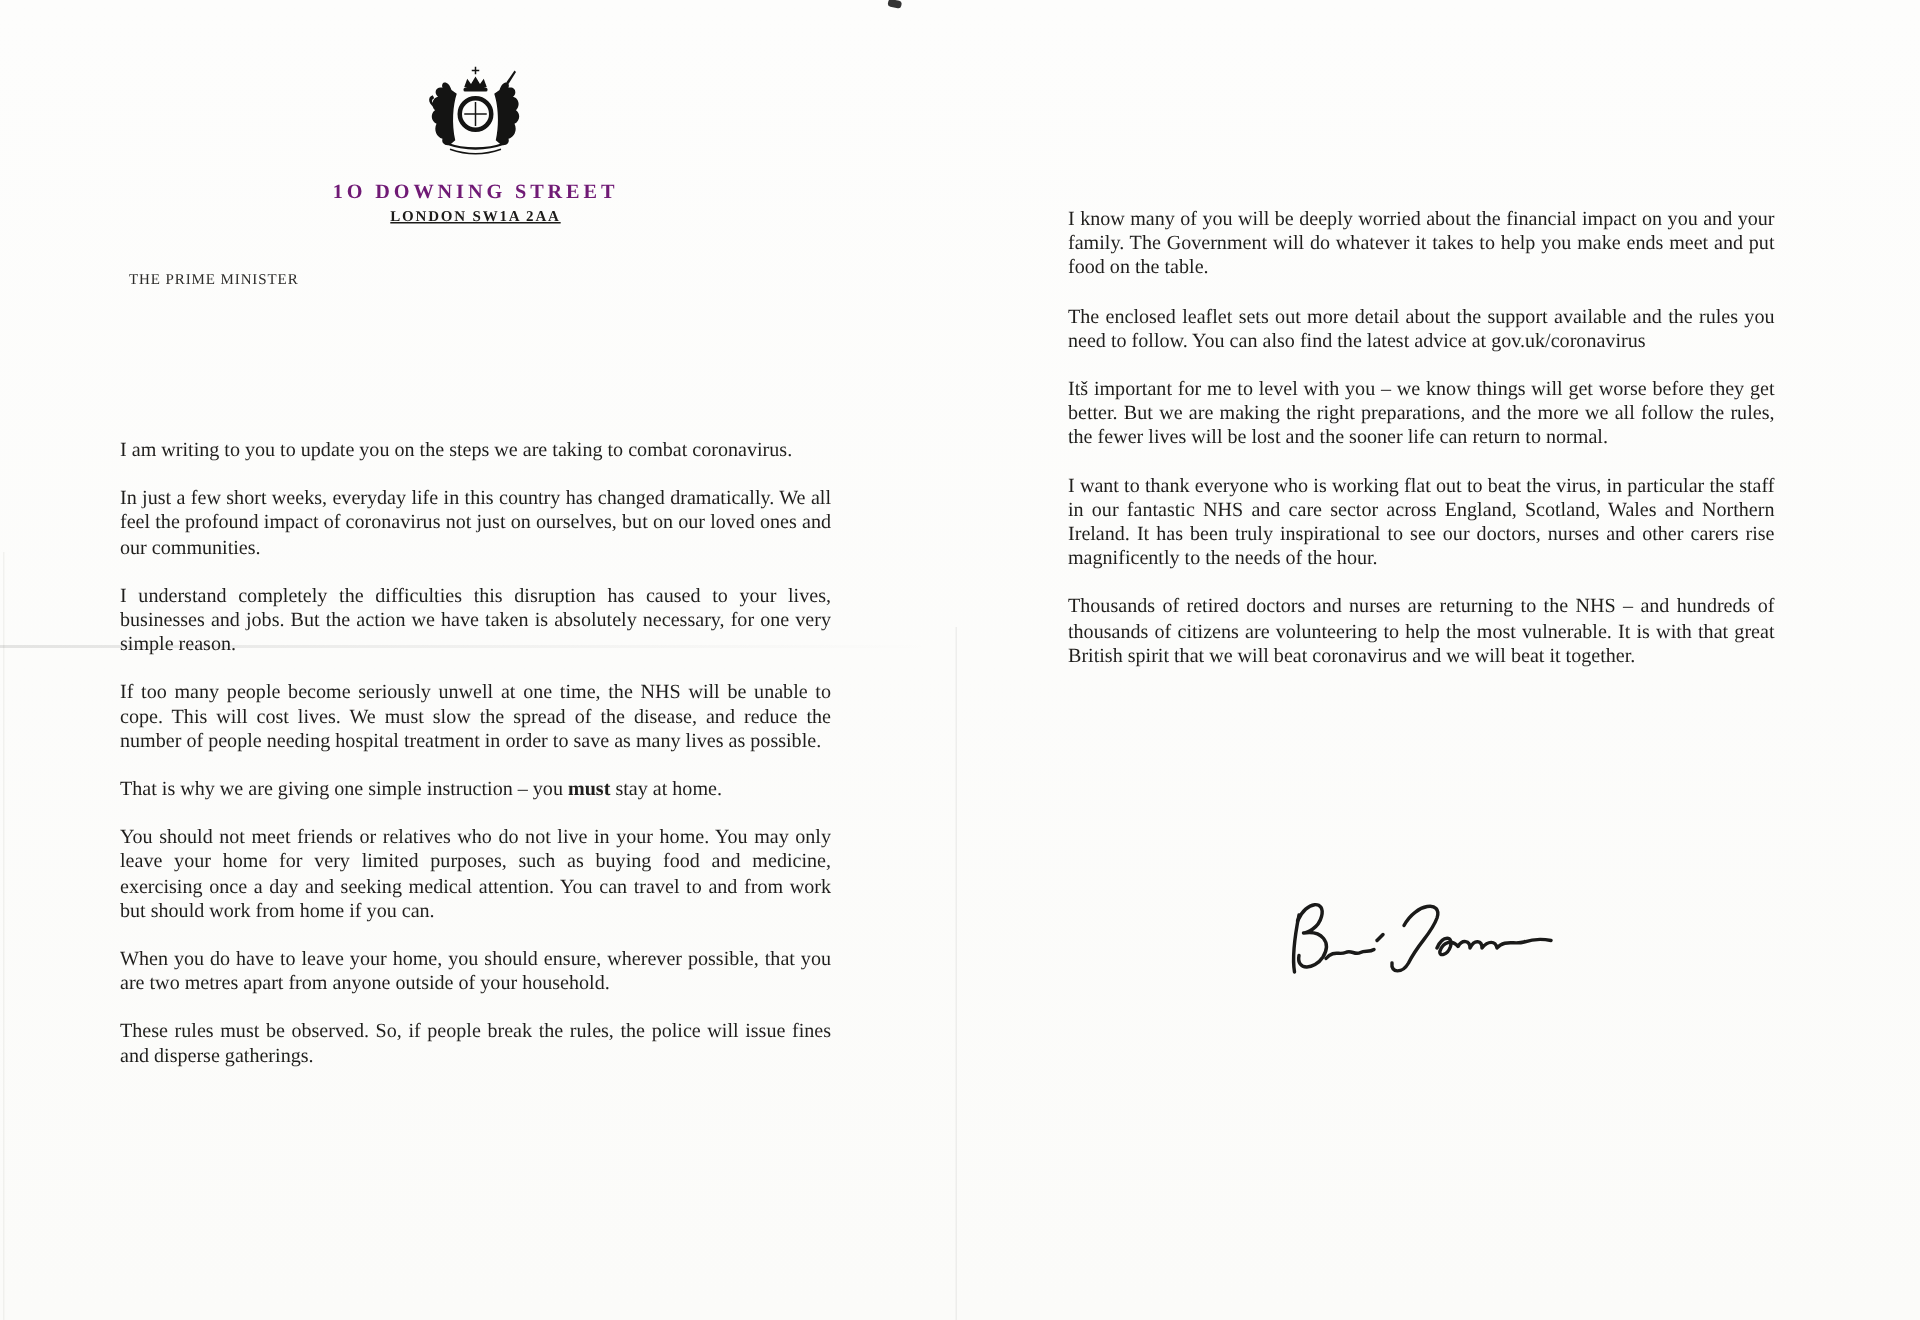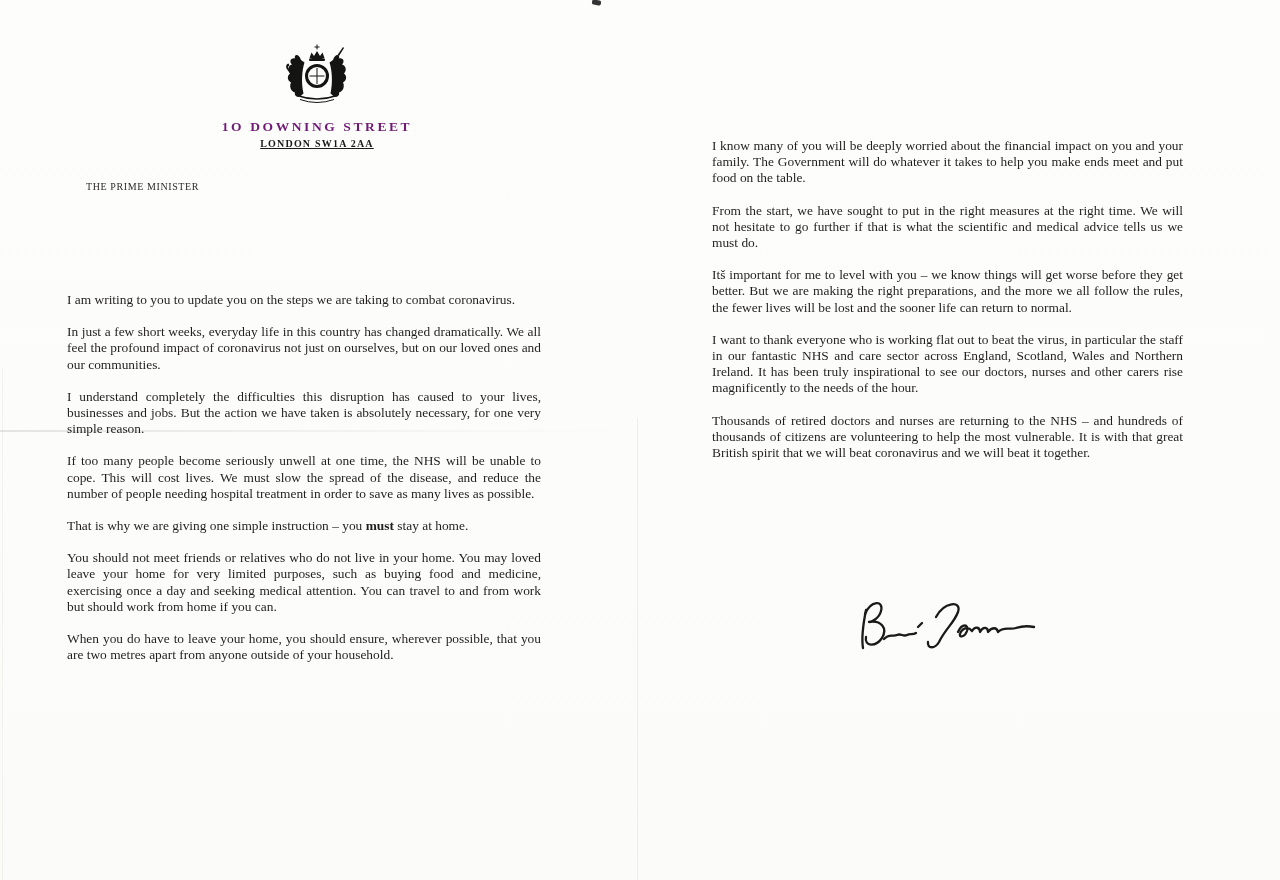--- a/index.html
+++ b/index.html
@@ -37,21 +37,21 @@
 
   
   .body-col p {
     font-size: 13.4px; line-height: 16.2px;
     text-align: justify;
     margin: 0 0 16px 0;
     color: #201f1d;
   }
   .body-col p:last-child { margin-bottom: 0; }
   .body-col .b { font-weight: bold; }
-  .page1-body { position: absolute; left: 67px; top: 292px; width: 474px; }
+  .page1-body { position: absolute; left: 80px; top: 292px; width: 474px; }
   .page2-body { position: absolute; left: 712px; top: 94px;  width: 471px; margin-top: 44px; }
 
   
   .signature { position: absolute; left: 850px; top: 590px; width: 190px; height: 74px; }
   .signature svg { width: 100%; height: 100%; }
 
   
   .speck {
     position: absolute; left: 592px; top: 0; width: 9px; height: 5px;
     background: #343434; border-radius: 2px; transform: rotate(12deg);
@@ -108,27 +108,28 @@
   </div>
 
   <div class="pm-title">THE PRIME MINISTER</div>
 
   <div class="body-col page1-body">
       <p><span>I am writing to you to update you on the steps we are taking to combat coronavirus.</span></p>
       <p><span>In just a few short weeks, everyday life in this country has changed dramatically. We all feel the profound impact of coronavirus not just on ourselves, but on our loved ones and our communities.</span></p>
       <p><span>I understand completely the difficulties this disruption has caused to your lives, businesses and jobs. But the action we have taken is absolutely necessary, for one very simple reason.</span></p>
       <p><span>If too many people become seriously unwell at one time, the NHS will be unable to cope. This will cost lives. We must slow the spread of the disease, and reduce the number of people needing hospital treatment in order to save as many lives as possible.</span></p>
       <p><span>That is why we are giving one simple instruction – you </span><span class="b">must</span><span> stay at home.</span></p>
-      <p><span>You should not meet friends or relatives who do not live in your home. You may loved leave your home for very limited purposes, such as buying food and medicine, exercising once a day and seeking medical attention. You can travel to and from work but should work from home if you can.</span></p>
+      <p><span>You should not meet friends or relatives who do not live in your home. You may only leave your home for very limited purposes, such as buying food and medicine, exercising once a day and seeking medical attention. You can travel to and from work but should work from home if you can.</span></p>
       <p><span>When you do have to leave your home, you should ensure, wherever possible, that you are two metres apart from anyone outside of your household.</span></p>
+      <p><span>These rules must be observed. So, if people break the rules, the police will issue fines and disperse gatherings.</span></p>
     </div>
 
   <div class="body-col page2-body">
       <p><span>I know many of you will be deeply worried about the financial impact on you and your family. The Government will do whatever it takes to help you make ends meet and put food on the table.</span></p>
-      <p><span>From the start, we have sought to put in the right measures at the right time. We will not hesitate to go further if that is what the scientific and medical advice tells us we must do.</span></p>
+      <p><span>The enclosed leaflet sets out more detail about the support available and the rules you need to follow. You can also find the latest advice at gov.uk/coronavirus</span></p>
       <p><span>Itš important for me to level with you – we know things will get worse before they get better. But we are making the right preparations, and the more we all follow the rules, the fewer lives will be lost and the sooner life can return to normal.</span></p>
       <p><span>I want to thank everyone who is working flat out to beat the virus, in particular the staff in our fantastic NHS and care sector across England, Scotland, Wales and Northern Ireland. It has been truly inspirational to see our doctors, nurses and other carers rise magnificently to the needs of the hour.</span></p>
       <p><span>Thousands of retired doctors and nurses are returning to the NHS – and hundreds of thousands of citizens are volunteering to help the most vulnerable. It is with that great British spirit that we will beat coronavirus and we will beat it together.</span></p>
     </div>
 
   <div class="signature" role="img" aria-label="Boris Johnson">
     <svg viewBox="0 0 190 74" xmlns="http://www.w3.org/2000/svg">
       <g fill="none" stroke="#1a1a19" stroke-width="2.3" stroke-linecap="round" stroke-linejoin="round">
 
         <path d="M16,20 C14,30 11,46 13,58"></path>

